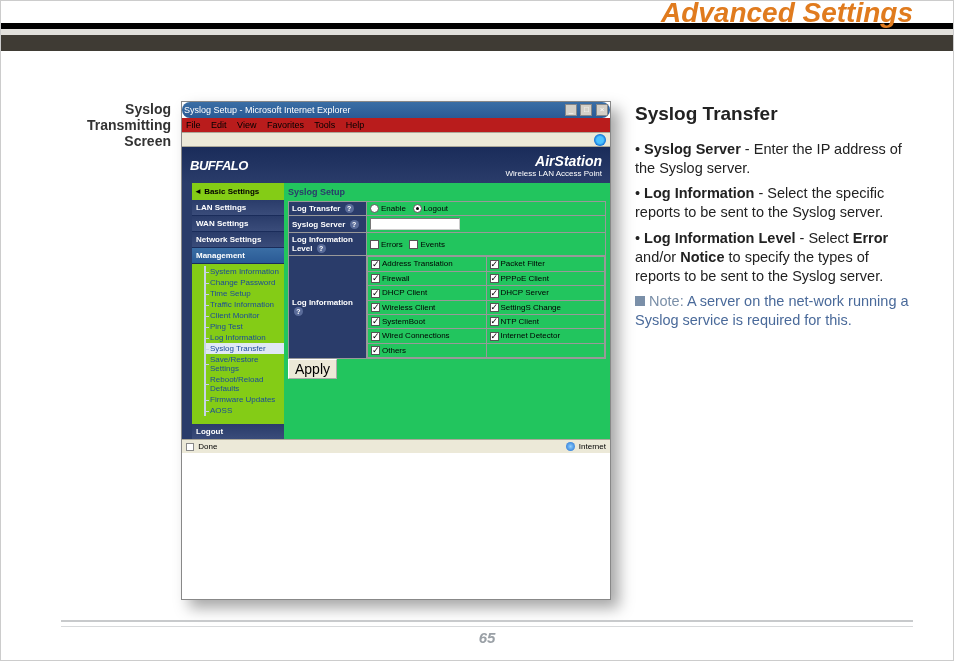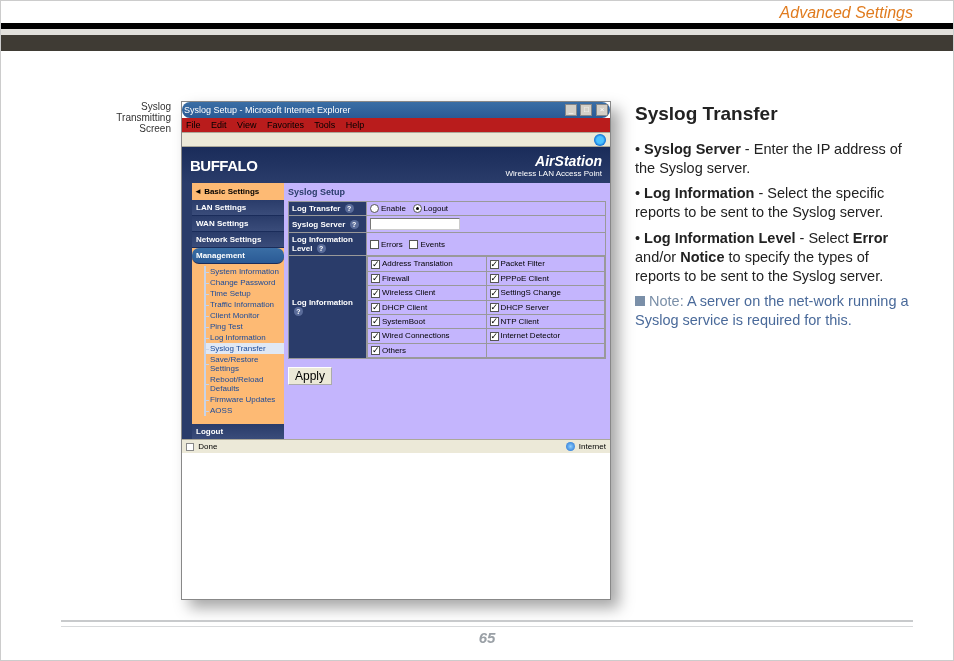--- a/index.html
+++ b/index.html
@@ -5,28 +5,28 @@
   * { box-sizing: border-box; margin: 0; padding: 0; }
   html, body { width: 954px; height: 661px; font-family: Arial, Helvetica, sans-serif; background: #fff; }
   .page {
     width: 954px; height: 661px; position: relative; overflow: hidden;
     background: linear-gradient(to bottom, #fff 0, #fff 22px, #000 22px, #000 28px,
       #e2e0dc 28px, #e2e0dc 34px, #3f3b34 34px, #3f3b34 50px, #fff 50px, #fff 100%);
     border: 1px solid #ccc;
   }
   .header-title {
     position: absolute; top: 0; left: 0; right: 40px; text-align: right;
-    font-style: italic; font-weight: normal; font-size: 16px; color: #e07b1e;
+    font-style: italic; font-weight: bold; font-size: 28px; color: #e07b1e;
     line-height: 24px;
   }
   .body-area {
     position: absolute; top: 100px; left: 60px; right: 40px; bottom: 60px; display: flex;
   }
   .caption {
-    width: 120px; text-align: right; font-size: 10px; color: #333; padding-right: 10px; flex-shrink: 0;
+    width: 120px; text-align: right; font-size: 14px; color: #333; padding-right: 10px; flex-shrink: 0; font-weight: bold;
   }
   .screenshot {
     width: 430px; flex-shrink: 0; box-shadow: 8px 8px 14px rgba(0,0,0,.35);
     border: 1px solid #888; font-size: 9px; color: #000; background: #fff;
   }
   
   .win-title {
     background: linear-gradient(#3a6ea5,#2a5a95); color: #fff; display: flex;
     align-items: center; justify-content: space-between; height: 16px; padding: 0 2px; font-size: 9px; border-radius: 8px;
   }
@@ -36,46 +36,46 @@
   }
   .menu-bar { background: #b91c1c; border-bottom: 1px solid #aca899; padding: 2px 4px; font-size: 9px; }
   .menu-bar span { margin-right: 8px; }
   .addr-bar { background: #ece9d8; height: 14px; border-bottom: 1px solid #aca899; position: relative; }
   .addr-bar .logo-ie { position: absolute; right: 4px; top: 1px; width: 12px; height: 12px;
     background: radial-gradient(circle, #4cc2ff 40%, #0a6cd6 70%); border-radius: 50%; }
   .banner {
     background: linear-gradient(#1a2c5a,#2a3c6a); color: #fff; height: 36px; display: flex;
     align-items: center; justify-content: space-between; padding: 0 8px;
   }
-  .banner .buffalo { font-weight: 900; font-size: 15px; letter-spacing: -0.5px; }
+  .banner .buffalo { font-weight: 900; font-style: italic; font-size: 13px; letter-spacing: -0.5px; }
   .banner .airstation { text-align: right; font-size: 8px; }
   .banner .airstation .as-logo { font-weight: bold; font-style: italic; font-size: 14px; }
   .content-row { display: flex; background: #fff; }
   .lefttab { width: 10px; background: #2a3c6a; }
-  .sidebar { width: 92px; background: #fdba74; }
+  .sidebar { width: 92px; background: #84cc16; }
   .sidebar .basic { font-size: 8px; font-weight: bold; padding: 4px 2px; }
   .nav-btn {
     background: linear-gradient(#2a3c6a,#3a4c7a); color: #fff; font-size: 8px; font-weight: bold;
     padding: 3px 4px; border-bottom: 1px solid #1a2c5a;
   }
-  .nav-btn.active { background: linear-gradient(#3a6ea5,#2a5a95); border-radius: 7px; }
+  .nav-btn.active { background: linear-gradient(#3a6ea5,#2a5a95); }
   .subnav {
     font-size: 8px; color: #1a4a9a; padding-left: 10px; padding-top: 2px; padding-bottom: 2px;
   }
   .subnav div { padding: 1px 0; border-left: 2px solid #c8d4e8; padding-left: 4px; margin-left: 2px;
     position: relative; }
   .subnav div::before {
     content: ""; position: absolute; left: -2px; top: 50%; width: 5px; height: 1px; background: #c8d4e8;
   }
   .subnav .sel { background: #e0e8f4; }
   .logout {
     background: linear-gradient(#2a3c6a,#3a4c7a); color: #fff; font-size: 8px; font-weight: bold;
     padding: 3px 4px; margin-top: 6px;
   }
-  .main-pane { flex: 1; background: #c4b5fd; padding: 4px; }
+  .main-pane { flex: 1; background: #22c55e; padding: 4px; }
   .main-pane .heading { font-size: 9px; font-weight: bold; color: #2a3c6a; margin-bottom: 4px; }
   .form-table { width: 100%; border-collapse: collapse; font-size: 8px; }
   .form-table td { border: 1px solid #999; padding: 2px 3px; vertical-align: middle; }
   .form-table .label-cell { background: #2a3c6a; color: #fff; font-weight: bold; width: 78px; }
   .help-q { display: inline-block; width: 9px; height: 9px; background: #5a6c9a; color: #fff;
     border-radius: 50%; text-align: center; line-height: 9px; font-size: 7px; margin-left: 2px; }
   .radio, .chk {
     display: inline-block; width: 9px; height: 9px; border: 1px solid #555; background: #fff;
     vertical-align: middle; margin-right: 2px; position: relative;
   }
@@ -86,21 +86,21 @@
   .chk.on::after {
     content: "✓"; position: absolute; left: 0; top: -2px; font-size: 9px; color: #000;
   }
   .txt-input {
     display: inline-block; width: 90px; height: 12px; border: 1px inset #ccc; background: #fff;
     vertical-align: middle;
   }
   .inner-grid { width: 100%; border-collapse: collapse; }
   .inner-grid td { border: 1px solid #999; padding: 2px 3px; width: 50%; }
   .apply-btn {
-    margin-top: 8px; font-size: 12px; padding: 1px 6px; background: #ece9d8;
+    margin-top: 0; font-size: 14px; padding: 1px 6px; background: #ece9d8;
     border: 1px outset #fff; display: inline-block;
   }
   .status-bar {
     background: #ece9d8; border-top: 1px solid #aca899; height: 14px; display: flex;
     align-items: center; padding: 0 4px; font-size: 8px; justify-content: space-between; text-align: center;
   }
   .status-bar .globe { width: 9px; height: 9px; border-radius: 50%;
     background: radial-gradient(circle,#8fd0ff,#1a6ad0); display: inline-block; margin-right: 2px;
     vertical-align: middle; }
 
@@ -236,26 +236,26 @@
                   <tbody>
                         <tr>
                     <td><span class="chk on"></span><span>Address Translation</span></td>
                     <td><span class="chk on"></span><span>Packet Filter</span></td>
                   </tr>
                   <tr>
                     <td><span class="chk on"></span><span>Firewall</span></td>
                     <td><span class="chk on"></span><span>PPPoE Client</span></td>
                   </tr>
                   <tr>
+                    <td><span class="chk on"></span><span>DHCP Client</span></td>
+                    <td><span class="chk on"></span><span>DHCP Server</span></td>
+                  </tr>
+                  <tr>
                     <td><span class="chk on"></span><span>Wireless Client</span></td>
                     <td><span class="chk on"></span><span>SettingS Change</span></td>
-                  </tr>
-                  <tr>
-                    <td><span class="chk on"></span><span>DHCP Client</span></td>
-                    <td><span class="chk on"></span><span>DHCP Server</span></td>
                   </tr>
                   <tr>
                     <td><span class="chk on"></span><span>SystemBoot</span></td>
                     <td><span class="chk on"></span><span>NTP Client</span></td>
                   </tr>
                   <tr>
                     <td><span class="chk on"></span><span>Wired Connections</span></td>
                     <td><span class="chk on"></span><span>Internet Detector</span></td>
                   </tr>
                   <tr>

